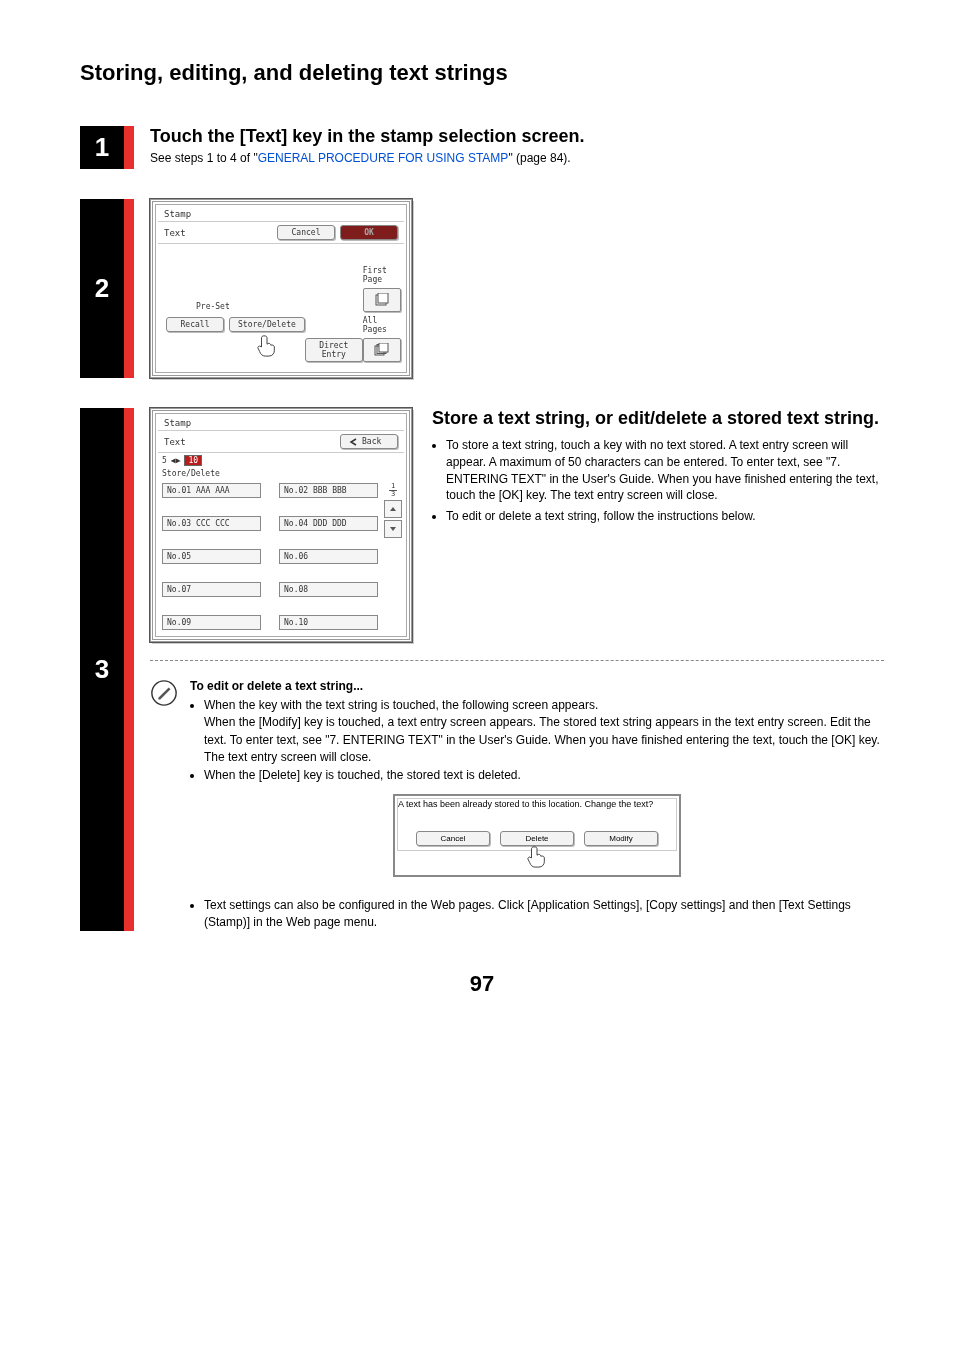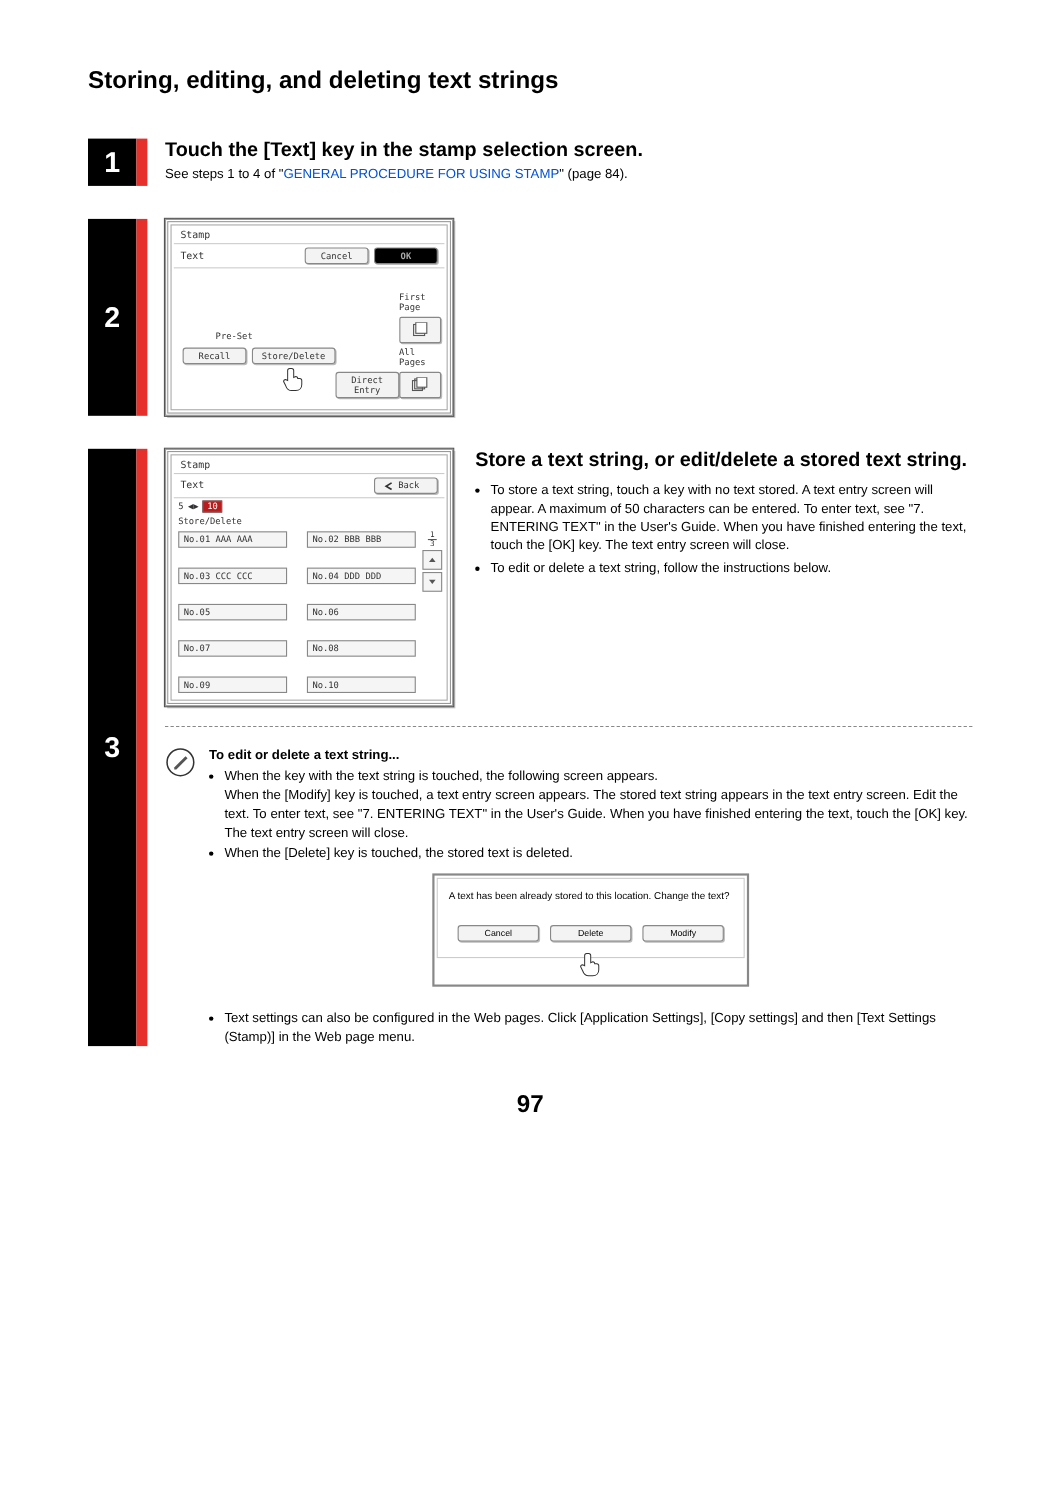--- a/index.html
+++ b/index.html
@@ -91,21 +91,21 @@
     border:1px solid #888;
     border-radius:3px;
     box-shadow: 1px 1px 0 #bbb;
     padding: 2px 8px;
     font-size: 8px;
     background: #f3f3f3;
     display:inline-block;
     min-width: 40px;
     text-align:center;
   }
-  .panel-btn.ok { background:#000000; color:#aaa;font-weight:bold;}
+  .panel-btn.ok { background:#7f1d1d; color:#aaa;font-weight:bold;}
   .panel-content { padding: 8px; display:flex; justify-content:space-between; align-items:flex-end; min-height:110px; position: relative;}
   .panel-left-group { display:flex; flex-direction:column; gap:4px; align-items:flex-start;}
   .preset-label { font-size:8px; margin-left:30px; margin-bottom:2px;}
   .btn-pair { display:flex; gap:5px;}
   .icon-btn {
     width:36px; height:22px; border:1px solid #888; border-radius:2px;
     display:flex; align-items:center; justify-content:center;
     background:#f3f3f3; box-shadow:1px 1px 0 #bbb;
   }
   .side-col { display:flex; flex-direction:column; align-items:center; gap:4px; font-size:8px;}
@@ -129,21 +129,21 @@
   .list-main { flex:1; }
   .counter { display:flex; align-items:center; gap:4px; padding: 2px 4px; font-size:8px;}
   .counter .box { border:1px solid #666; padding:0 3px; background:#b91c1c; color:#fff;}
   .store-delete-label { padding: 1px 4px; font-size:8px; }
   
   .dialog-panel {
     width: 280px; margin: 10px auto 20px auto;
     border:2px solid #888; padding:2px; background:#fff;
     font-size:9px;
   }
-  .dialog-inner { border:1px solid #ccc; padding: 10px; }
+  .dialog-inner { border:1px solid #ccc; }
   .dialog-msg { font-size:9px; line-height:1.3; margin-bottom:20px;}
   .dialog-btns { display:flex; gap:10px; justify-content:center; padding-bottom:4px;}
   .dialog-btns .panel-btn { min-width:56px; }
   .page-num {
     text-align:center; font-size:22px; font-weight:bold; margin-top:40px;
   }
   .mini-frac { display:inline-flex; flex-direction:column; align-items:center; line-height:1; font-size:7px;}
   .mini-frac span:first-child { border-bottom:1px solid #555; padding:0 2px;}
   .back-btn { display:flex; align-items:center; gap:3px;}
   .back-btn svg{ width:10px; height:8px;}

